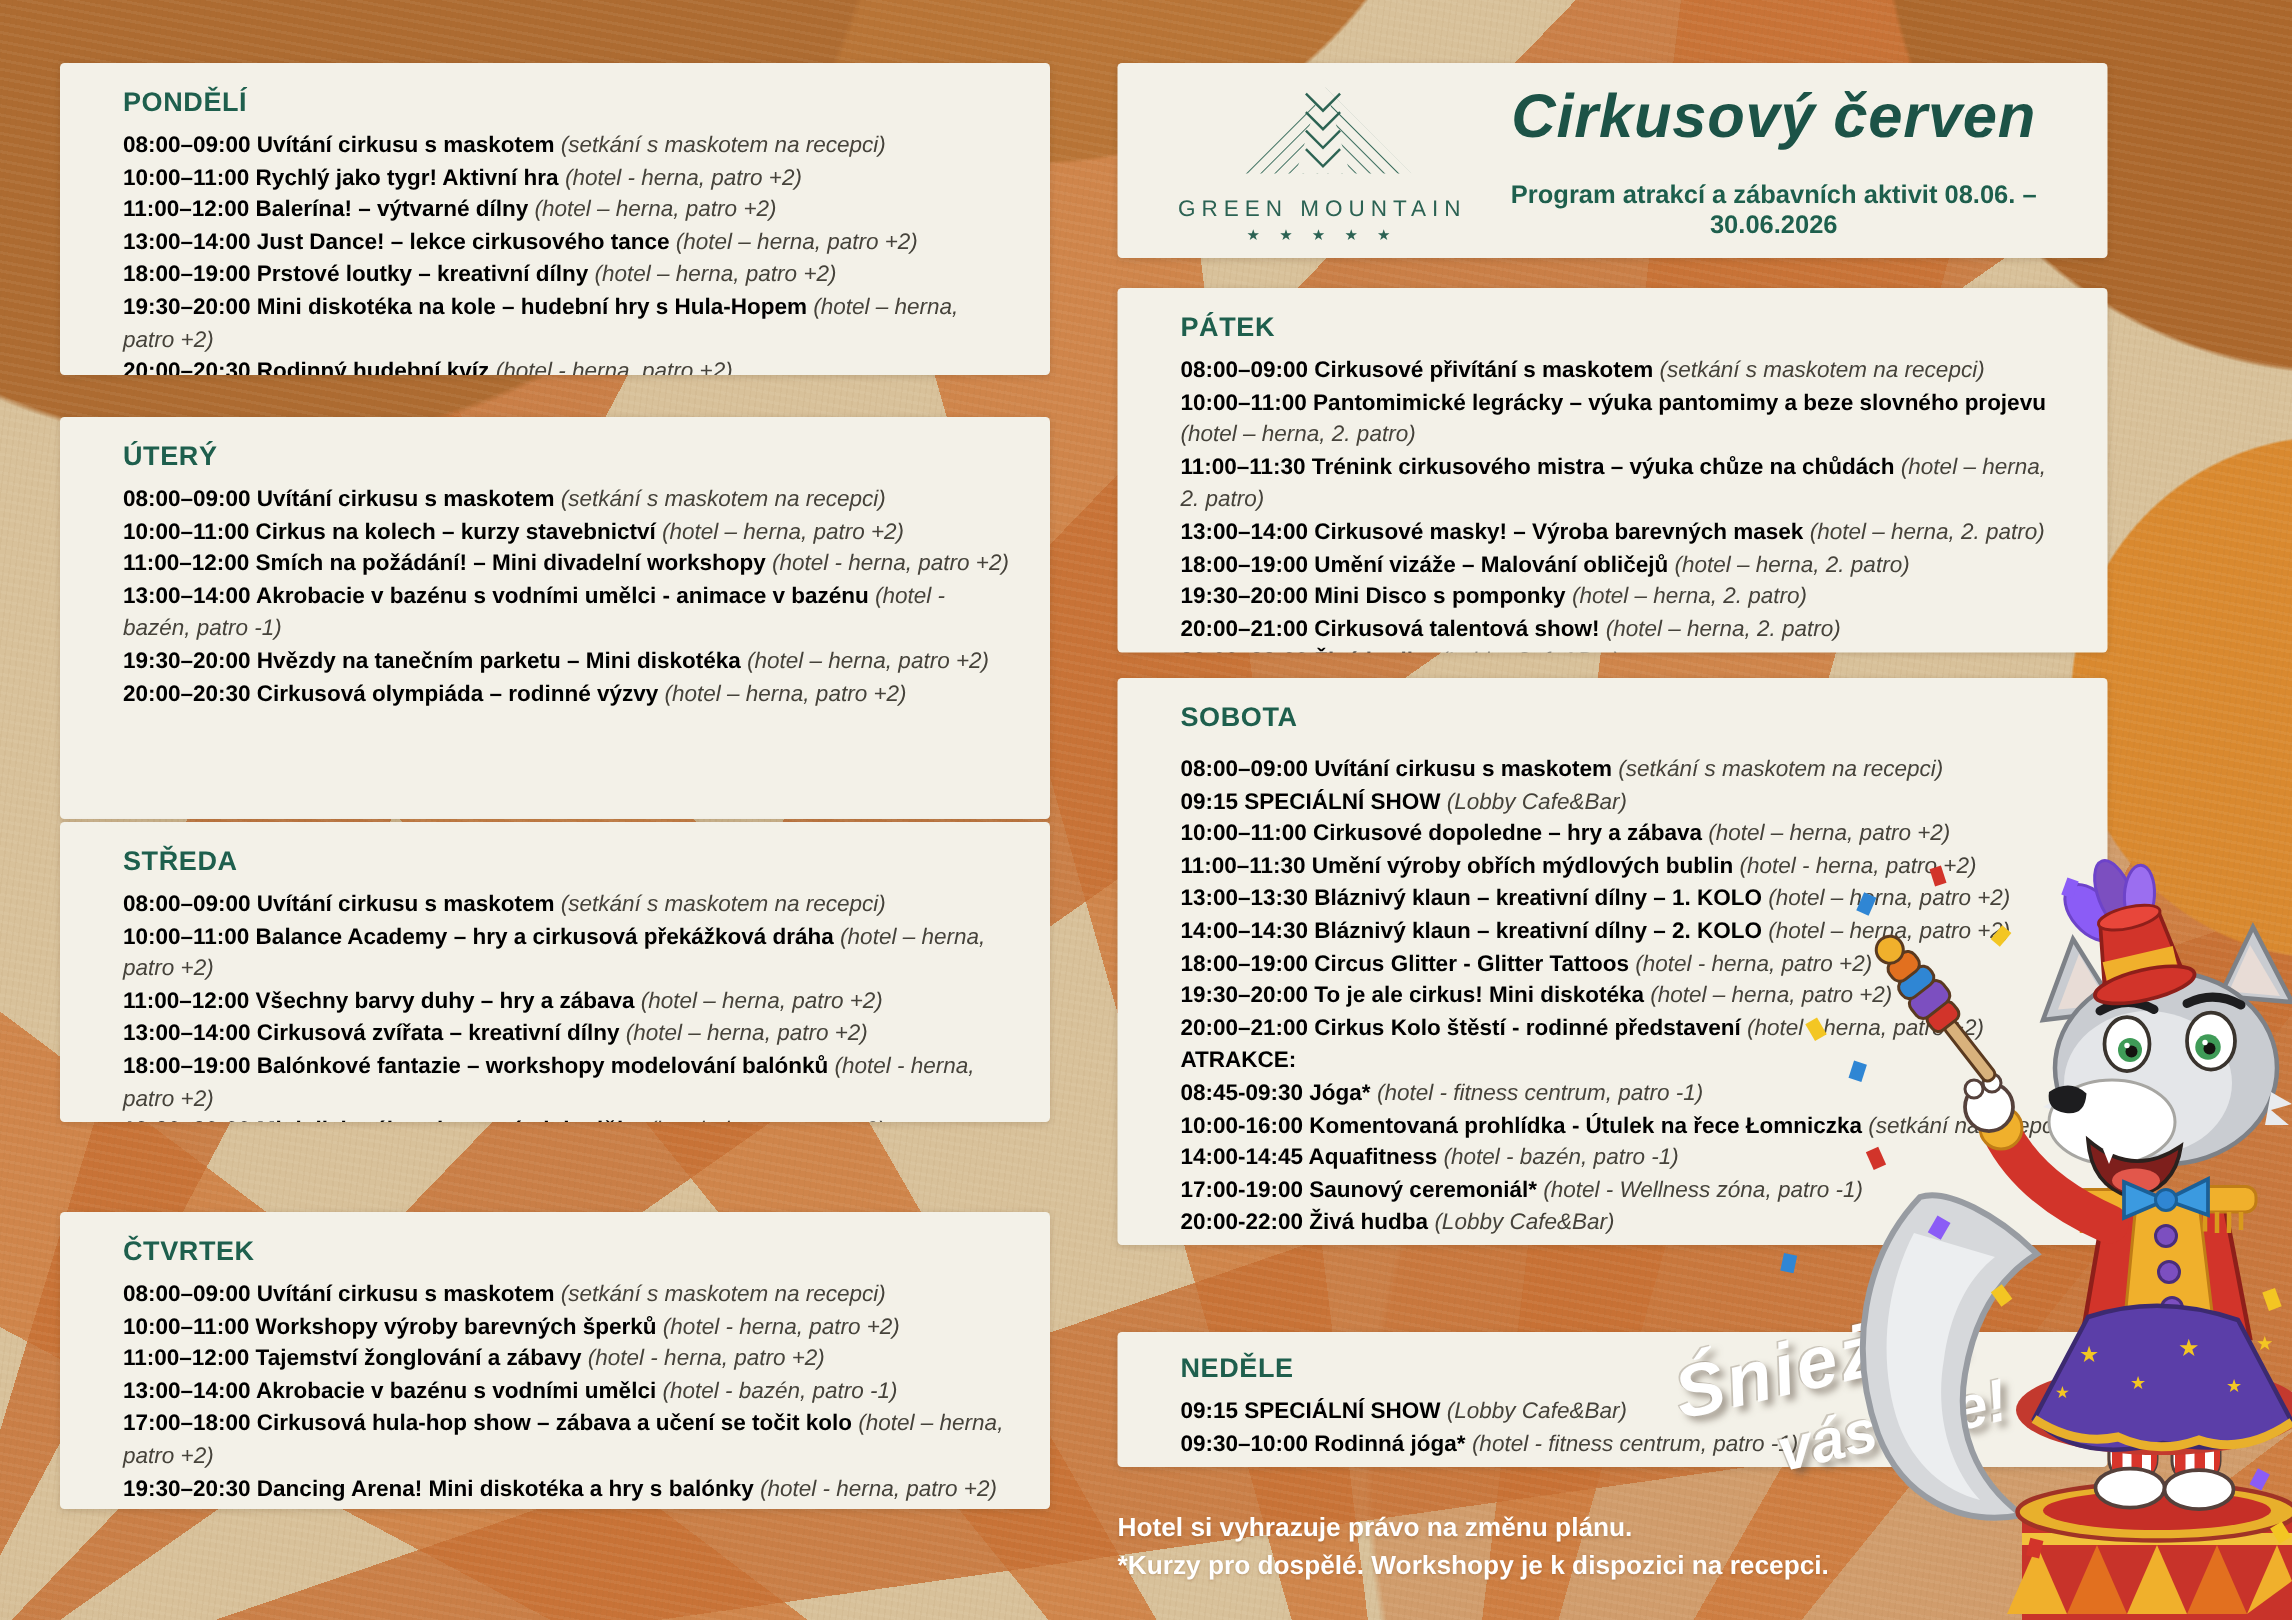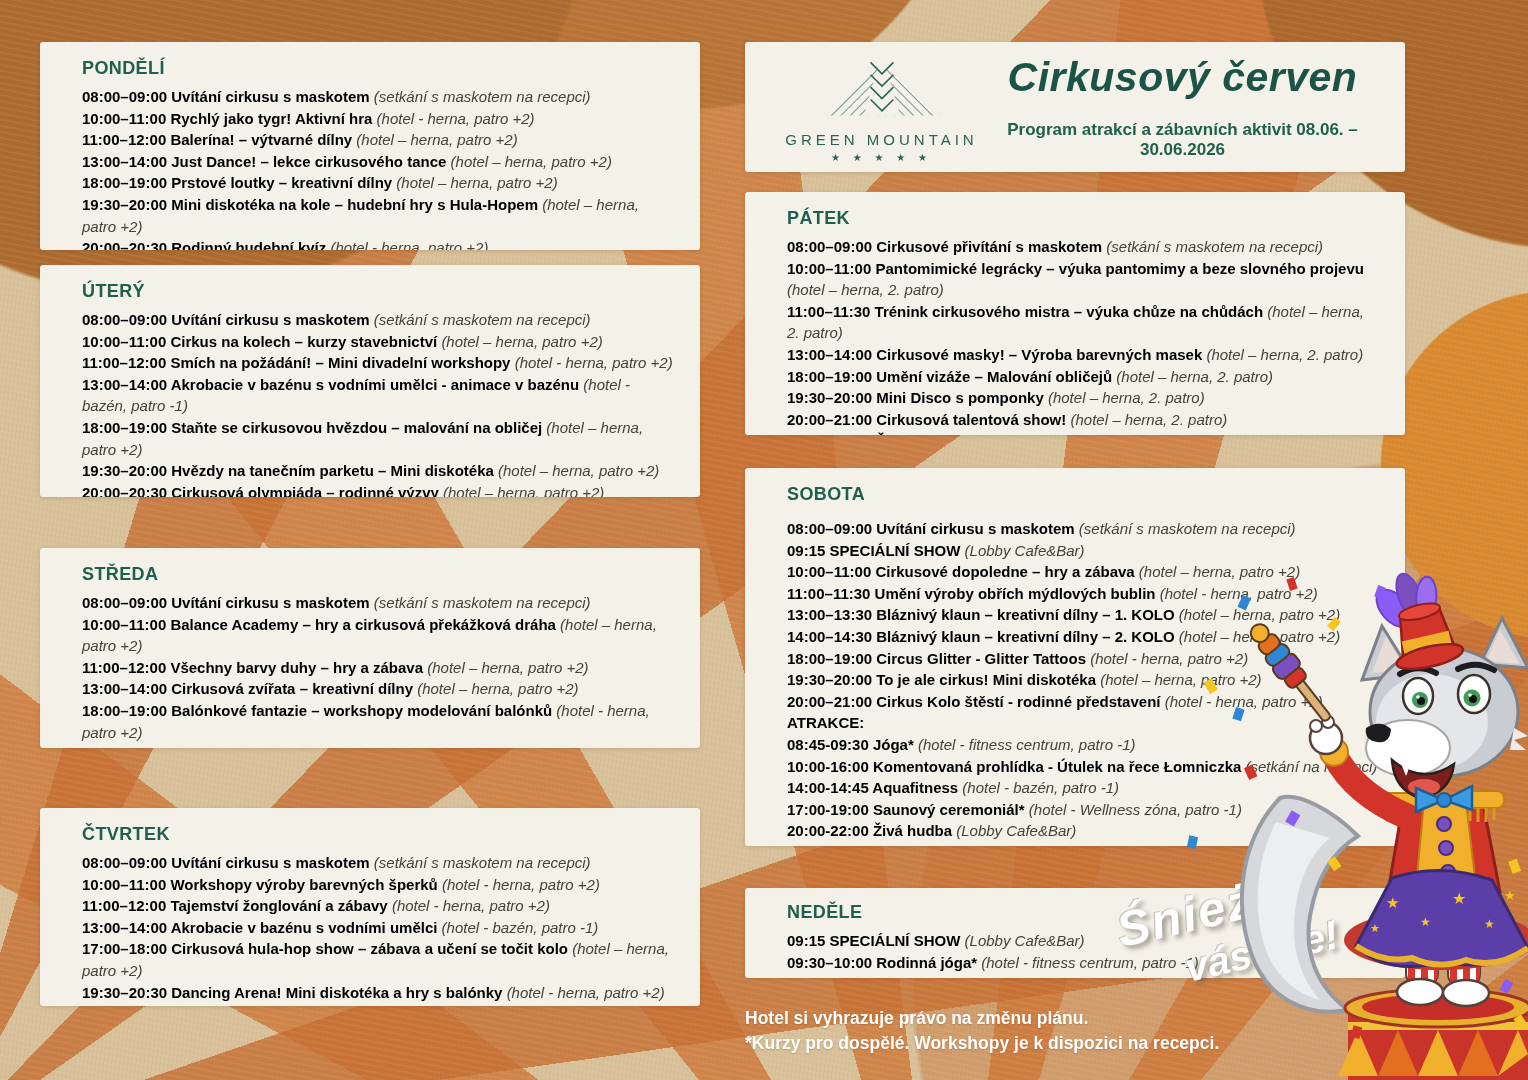--- a/index.html
+++ b/index.html
@@ -28,26 +28,26 @@
 
   .card {
     position: absolute; width: 660px;
     background: #f3f1e8;
     border-radius: 3px;
     box-shadow: 0 1px 4px rgba(80,50,20,0.18);
     padding: 16px 26px 14px 42px;
     overflow: hidden;
   }
   #card-pondeli  { left: 40px;  top: 42px;  height: 208px; }
-  #card-utery    { left: 40px;  top: 265px; height: 232px; }
+  #card-utery    { left: 40px;  top: 278px; height: 268px; }
   #card-streda   { left: 40px;  top: 548px; height: 200px; }
   #card-ctvrtek  { left: 40px;  top: 808px; height: 198px; }
   #card-header   { left: 745px; top: 42px;  height: 130px; padding: 0 34px; }
   #card-patek    { left: 745px; top: 192px; height: 243px; }
-  #card-sobota   { left: 745px; top: 468px; height: 378px; }
+  #card-sobota   { left: 745px; top: 452px; height: 378px; }
   #card-nedele   { left: 745px; top: 888px; height: 90px;  padding-top: 14px; }
 
   .day-title {
     font-size: 18px; font-weight: 700; color: #1e5f4d;
     letter-spacing: 0.4px; margin-bottom: 7px;
   }
   #card-sobota .day-title { margin-bottom: 13px; }
   .item { font-size: 15px; line-height: 21.6px; }
   .item .main { font-weight: 700; color: #000000; }
   .item .note { font-style: italic; font-weight: 400; color: #45423a; }
@@ -98,21 +98,20 @@
     <p class="item"><span class="main">19:30–20:00 Mini diskotéka na kole – hudební hry s Hula-Hopem</span> <span class="note">(hotel – herna, patro +2)</span></p>
     <p class="item"><span class="main">20:00–20:30 Rodinný hudební kvíz</span> <span class="note">(hotel - herna, patro +2)</span></p>
   </section>
 
   <section class="card" id="card-utery">
     <h2 class="day-title">ÚTERÝ</h2>
     <p class="item"><span class="main">08:00–09:00 Uvítání cirkusu s maskotem</span> <span class="note">(setkání s maskotem na recepci)</span></p>
     <p class="item"><span class="main">10:00–11:00 Cirkus na kolech – kurzy stavebnictví</span> <span class="note">(hotel – herna, patro +2)</span></p>
     <p class="item"><span class="main">11:00–12:00 Smích na požádání! – Mini divadelní workshopy</span> <span class="note">(hotel - herna, patro +2)</span></p>
     <p class="item"><span class="main">13:00–14:00 Akrobacie v bazénu s vodními umělci - animace v bazénu</span> <span class="note">(hotel - bazén, patro -1)</span></p>
-    <p class="item"><span class="main">18:00–19:00 Staňte se cirkusovou hvězdou – malování na obličej</span> <span class="note">(hotel – herna, patro +2)</span></p>
     <p class="item"><span class="main">19:30–20:00 Hvězdy na tanečním parketu – Mini diskotéka</span> <span class="note">(hotel – herna, patro +2)</span></p>
     <p class="item"><span class="main">20:00–20:30 Cirkusová olympiáda – rodinné výzvy</span> <span class="note">(hotel – herna, patro +2)</span></p>
   </section>
 
   <section class="card" id="card-streda">
     <h2 class="day-title">STŘEDA</h2>
     <p class="item"><span class="main">08:00–09:00 Uvítání cirkusu s maskotem</span> <span class="note">(setkání s maskotem na recepci)</span></p>
     <p class="item"><span class="main">10:00–11:00 Balance Academy – hry a cirkusová překážková dráha</span> <span class="note">(hotel – herna, patro +2)</span></p>
     <p class="item"><span class="main">11:00–12:00 Všechny barvy duhy – hry a zábava</span> <span class="note">(hotel – herna, patro +2)</span></p>
     <p class="item"><span class="main">13:00–14:00 Cirkusová zvířata – kreativní dílny</span> <span class="note">(hotel – herna, patro +2)</span></p>

